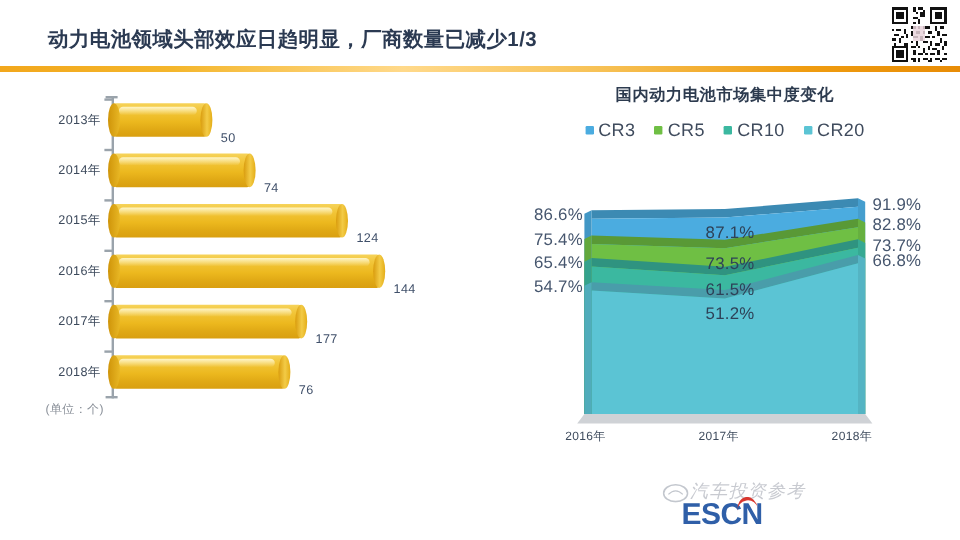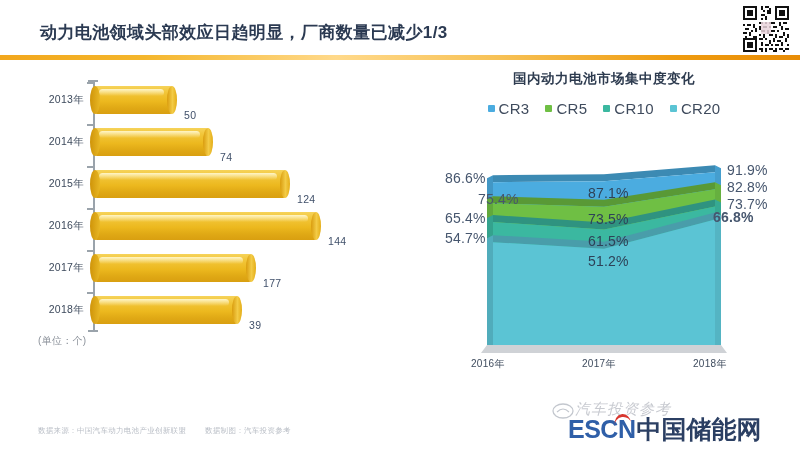--- a/index.html
+++ b/index.html
@@ -297,21 +297,21 @@
             <div class="bar-val" style="left: 263px;">177</div>
           </div>
           <div class="bar-row" style="top: 214px;">
             <div class="bar-cat">2018年</div>
             <div class="cyl" style="width: 142px;">
               <div class="cyl-body"></div>
               <div class="cyl-shine"></div>
               <div class="cyl-capL"></div>
               <div class="cyl-capR"></div>
             </div>
-            <div class="bar-val" style="left: 249px;">39</div>
+            <div class="bar-val" style="left: 249px;">76</div>
           </div>
         </div>
 
       <div class="unit-note">(单位：个)</div>
     </div>
   </div>
 
   <div class="panel panel-right">
     <div class="panel-title">国内动力电池市场集中度变化</div>
 
@@ -363,49 +363,44 @@
          L307,96.41600000000001 L196,125.744 L85,119.164 Z" fill="#499daa"></path>
             <path d="M85,119.164 L196,125.744 L307,96.41600000000001 L307,222 L85,222 Z" fill="#5bc4d4"></path>
             <path d="M85,112.164 L85,222 L79,222 L79,115.164 Z" fill="#50acbb"></path>
             <path d="M307,89.41600000000001 L313,92.41600000000001 L313,222 L307,222 Z" fill="#54b4c3"></path>
           </g>
         </svg>
       <div id="area-labels">
           <div class="area-lbl" style="left: 37px; top: 47.192px;">86.6%</div>
           <div class="area-lbl inner" style="left: 180px; top: 62.252px;">87.1%</div>
           <div class="area-lbl" style="left: 319px; top: 39.228px;">91.9%</div>
-          <div class="area-lbl" style="left: 37px; top: 68.248px; margin-left: 33px;">75.4%</div>
+          <div class="area-lbl" style="left: 37px; top: 68.248px;">75.4%</div>
           <div class="area-lbl inner" style="left: 180px; top: 87.82px;">73.5%</div>
           <div class="area-lbl" style="left: 319px; top: 56.336px;">82.8%</div>
           <div class="area-lbl" style="left: 37px; top: 87.048px;">65.4%</div>
           <div class="area-lbl inner" style="left: 180px; top: 110.38px;">61.5%</div>
           <div class="area-lbl" style="left: 319px; top: 73.444px;">73.7%</div>
           <div class="area-lbl" style="left: 37px; top: 107.164px;">54.7%</div>
           <div class="area-lbl inner" style="left: 180px; top: 129.744px;">51.2%</div>
-          <div class="area-lbl" style="left: 305px; top: 86.416px; font-weight: bold;">66.8%</div>
+          <div class="area-lbl" style="left: 319px; top: 86.416px;">66.8%</div>
         </div>
       <div id="area-xaxis">
           <div class="xaxis-lbl" style="left: 63px; top: 234px;">2016年</div>
           <div class="xaxis-lbl" style="left: 174px; top: 234px;">2017年</div>
           <div class="xaxis-lbl" style="left: 285px; top: 234px;">2018年</div>
         </div>
     </div>
   </div>
 
-  <div class="footer">
-    <div class="src src-1">数据来源：中国汽车动力电池产业创新联盟</div>
-    <div class="src src-2">数据制图：汽车投资参考</div>
-  </div>
 
   <div class="wm-badge">
     <svg width="22" height="16" viewBox="0 0 22 16">
       <ellipse cx="11" cy="8" rx="10" ry="7" fill="none" stroke="#c3c7ce" stroke-width="1.3"></ellipse>
       <path d="M5 9 Q11 3 17 9" fill="none" stroke="#c3c7ce" stroke-width="1.1"></path>
     </svg>
   </div>
   <div class="wm-text">汽车投资参考</div>
 
   <div class="escn">
     <span class="escn-mark">ESCN<span class="escn-swoosh"></span></span>
-    <span class="escn-cn">中国储能网</span>
   </div>
 
 </div>
 
 </body></html>

